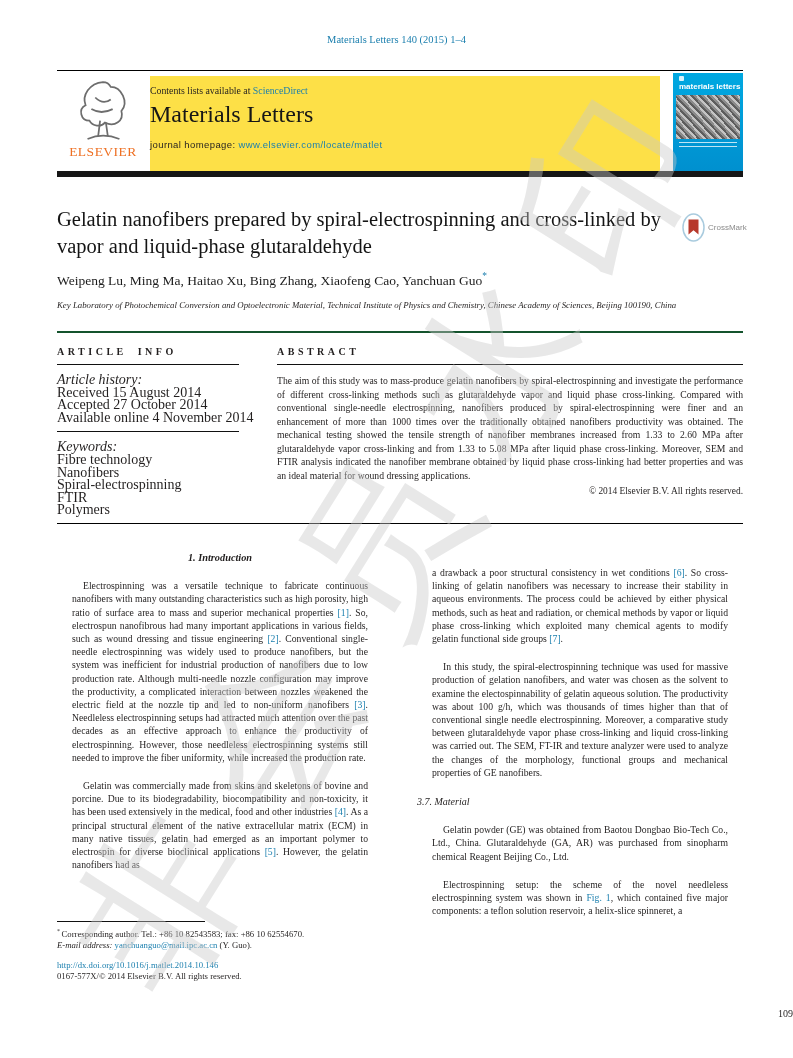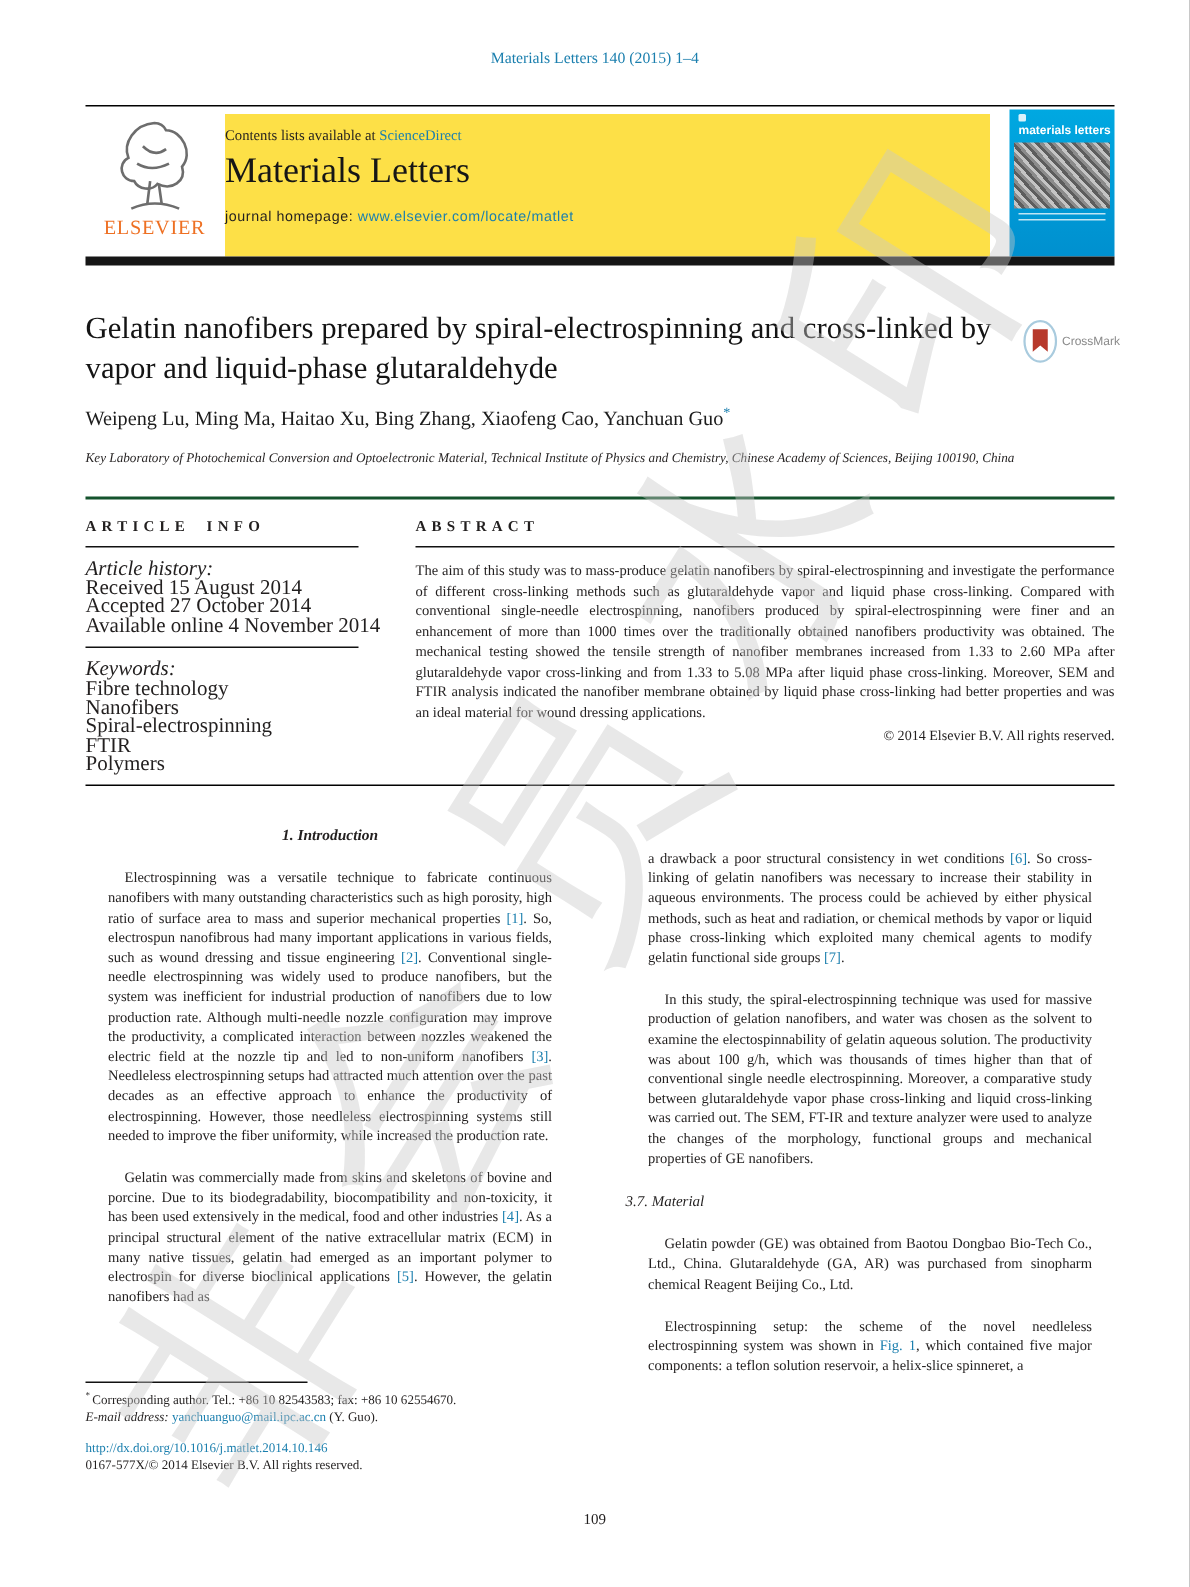--- a/index.html
+++ b/index.html
@@ -50,21 +50,21 @@
   .col-right{left:417px;}
   .sec-head{font-size:10.3px;font-weight:bold;margin:0 0 13px 0;text-align:center;font-style:italic;}
   .sub-head{font-size:10px;font-style:italic;margin:16px 0 14px 0;text-align:left;}
   .para{margin:15px;}
   .ind{text-indent:11px;}
   .gap-exp{margin-top:27px;}
   
   .footnote{position:absolute;left:57px;top:921px;width:332px;font-size:8.7px;line-height:11px;}
   .fn-rule{border-top:1px solid #111;width:148px;margin-bottom:4px;}
   .doiblock{position:absolute;left:57px;top:960px;width:340px;font-size:8.7px;line-height:11px;}
-  .pagenum{position:absolute;top:1008px;left:0;width:793px;text-align:center;font-size:10px;}
+  .pagenum{position:absolute;top:1008px;left:0;width:793px;text-align:right;font-size:10px;}
   svg{display:block;}
 </style>
 </head>
 <body>
 
 <div class="page">
 
   <div class="watermark">非会员水印</div>
 
   <div class="jref">Materials Letters 140 (2015) 1–4</div>

